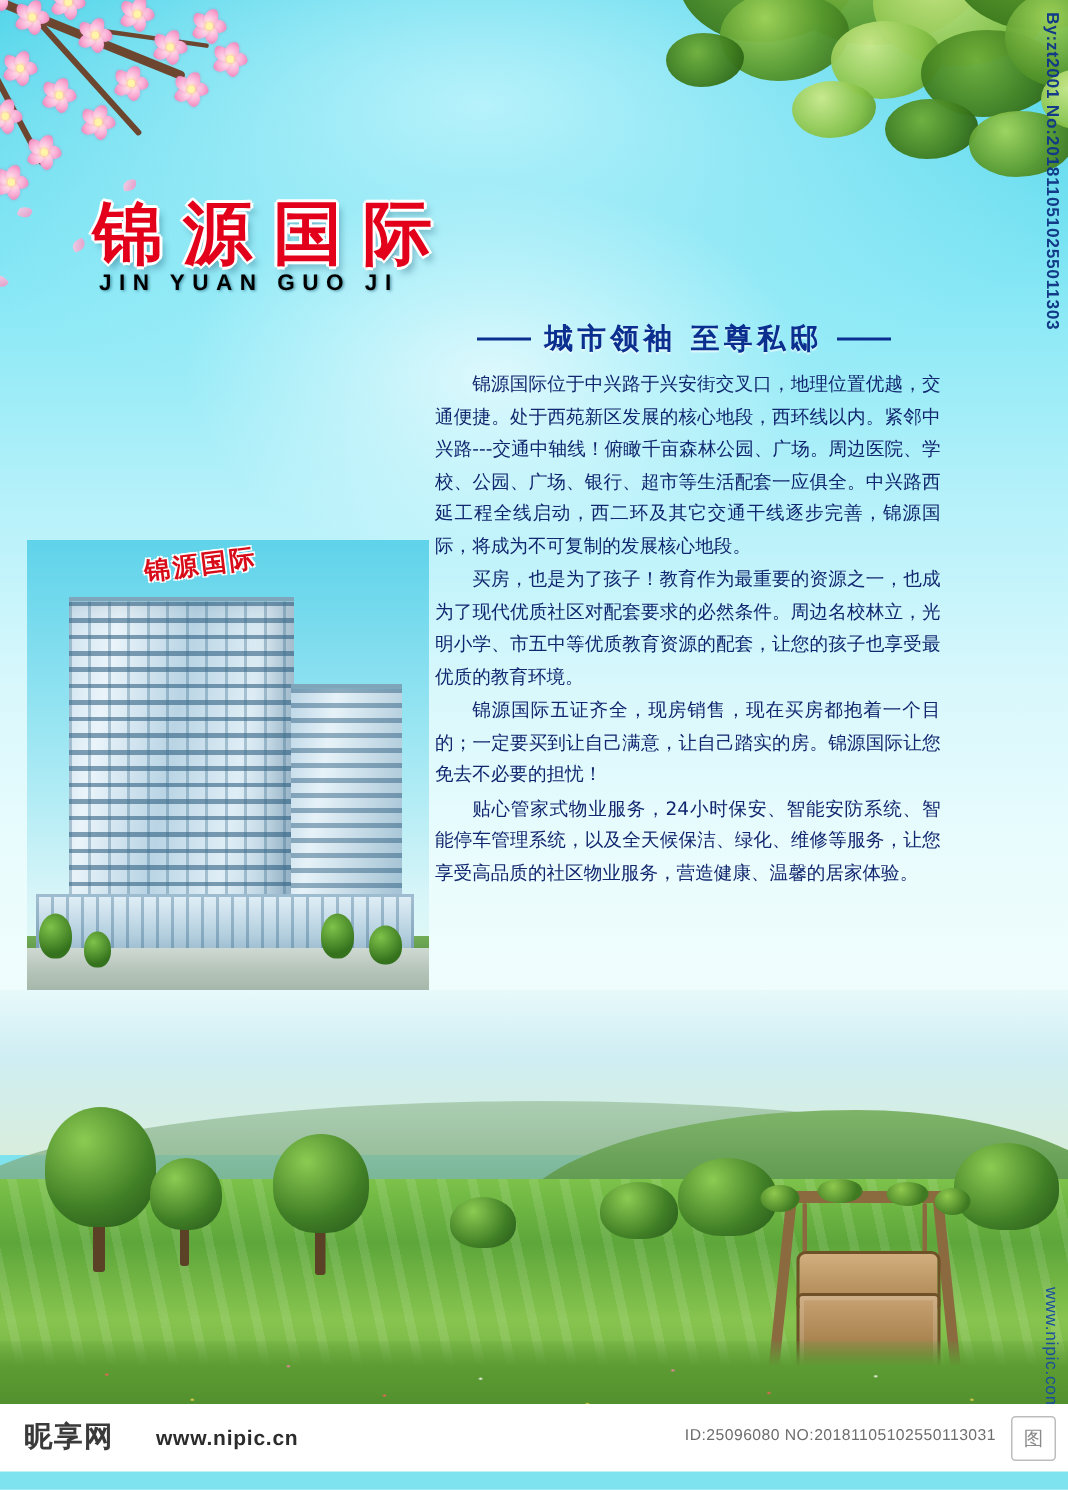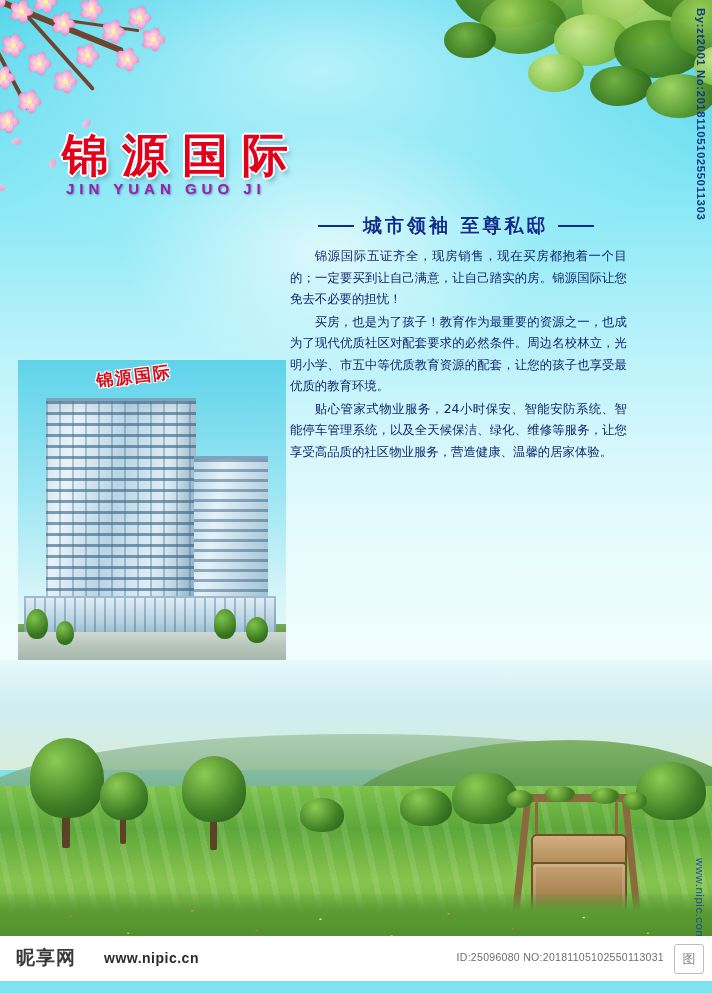--- a/index.html
+++ b/index.html
@@ -67,21 +67,21 @@
     font-family:"DejaVu Serif","Liberation Serif",serif;
     font-size:46px;font-weight:bold;letter-spacing:14px;
     color:#e3001b;
     text-shadow:
       -1px -1px 0 #ffffff, 1px -1px 0 #ffffff, -1px 1px 0 #ffffff, 1px 1px 0 #ffffff,
       0 2px 0 #ffffff, 2px 0 0 #ffffff, -2px 0 0 #ffffff, 0 -2px 0 #ffffff,
       3px 4px 5px rgba(0,60,90,.35);
   }
   .title-py{
     position:absolute;left:66px;top:180px;
-    font-size:15px;font-weight:bold;letter-spacing:5px;color:#a21caf;
+    font-size:15px;font-weight:bold;letter-spacing:5px;color:#000000;
     text-shadow:1px 1px 2px rgba(0,70,100,.5);
   }
   .subtitle-wrap{
     position:absolute;left:318px;top:213px;display:flex;align-items:center;gap:9px;
   }
   .sub-line{width:36px;height:2px;background:#0a2f8f;}
   .subtitle{
     font-family:"DejaVu Serif","Liberation Serif",serif;
     font-size:19px;font-weight:bold;letter-spacing:3px;color:#0a2f8f;
     text-shadow:0 1px 1px rgba(255,255,255,.7);
@@ -425,22 +425,23 @@
   <div class="title-zh">锦源国际</div>
   <div class="title-py">JIN YUAN GUO JI</div>
 
   <div class="subtitle-wrap">
     <span class="sub-line"></span>
     <span class="subtitle">城市领袖 至尊私邸</span>
     <span class="sub-line"></span>
   </div>
 
   <div class="body-text">
+    <p>锦源国际位于中兴路于兴安街交叉口，地理位置优越，交通便捷。处于西苑新区发展的核心地段，西环线以内。紧邻中兴路---交通中轴线！俯瞰千亩森林公园、广场。周边医院、学校、公园、广场、银行、超市等生活配套一应俱全。中兴路西延工程全线启动，西二环及其它交通干线逐步完善，锦源国际，将成为不可复制的发展核心地段。</p>
+    <p>买房，也是为了孩子！教育作为最重要的资源之一，也成为了现代优质社区对配套要求的必然条件。周边名校林立，光明小学、市五中等优质教育资源的配套，让您的孩子也享受最优质的教育环境。</p>
     <p>锦源国际五证齐全，现房销售，现在买房都抱着一个目的；一定要买到让自己满意，让自己踏实的房。锦源国际让您免去不必要的担忧！</p>
-    <p>买房，也是为了孩子！教育作为最重要的资源之一，也成为了现代优质社区对配套要求的必然条件。周边名校林立，光明小学、市五中等优质教育资源的配套，让您的孩子也享受最优质的教育环境。</p>
     <p>贴心管家式物业服务，24小时保安、智能安防系统、智能停车管理系统，以及全天候保洁、绿化、维修等服务，让您享受高品质的社区物业服务，营造健康、温馨的居家体验。</p>
   </div>
 
   <div class="building">
     <div class="b-sky"></div>
     <div class="b-tower"></div>
     <div class="b-tower2"></div>
     <div class="b-lawn"></div>
     <div class="b-podium"></div>
     <div class="b-plaza"></div>

